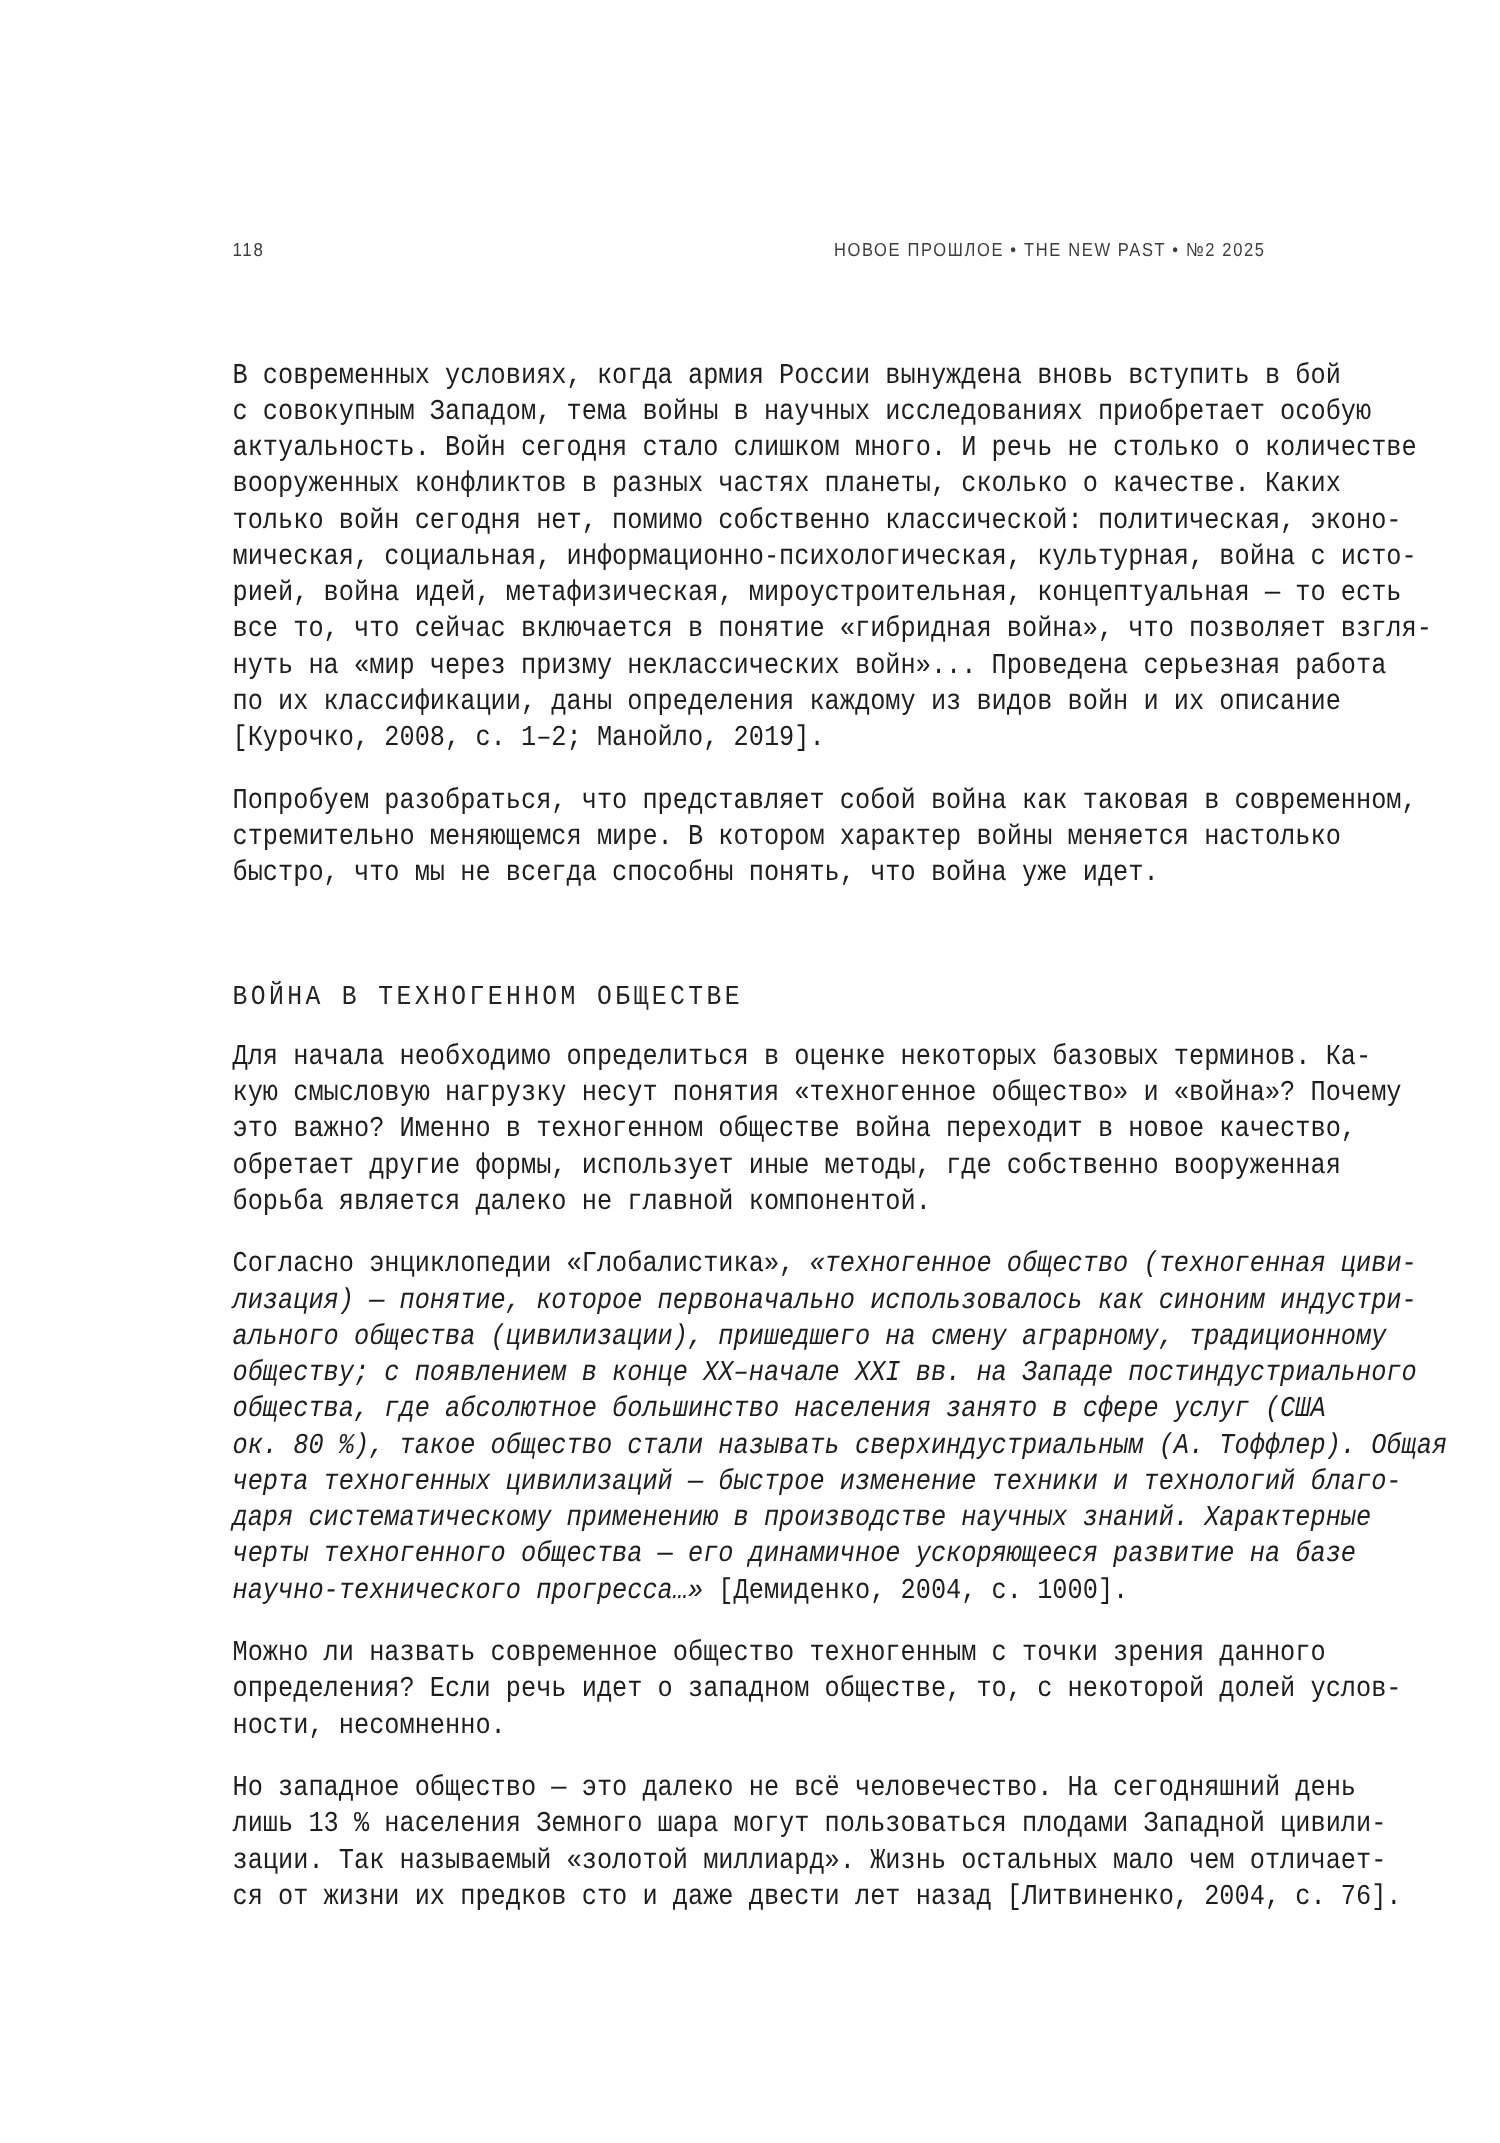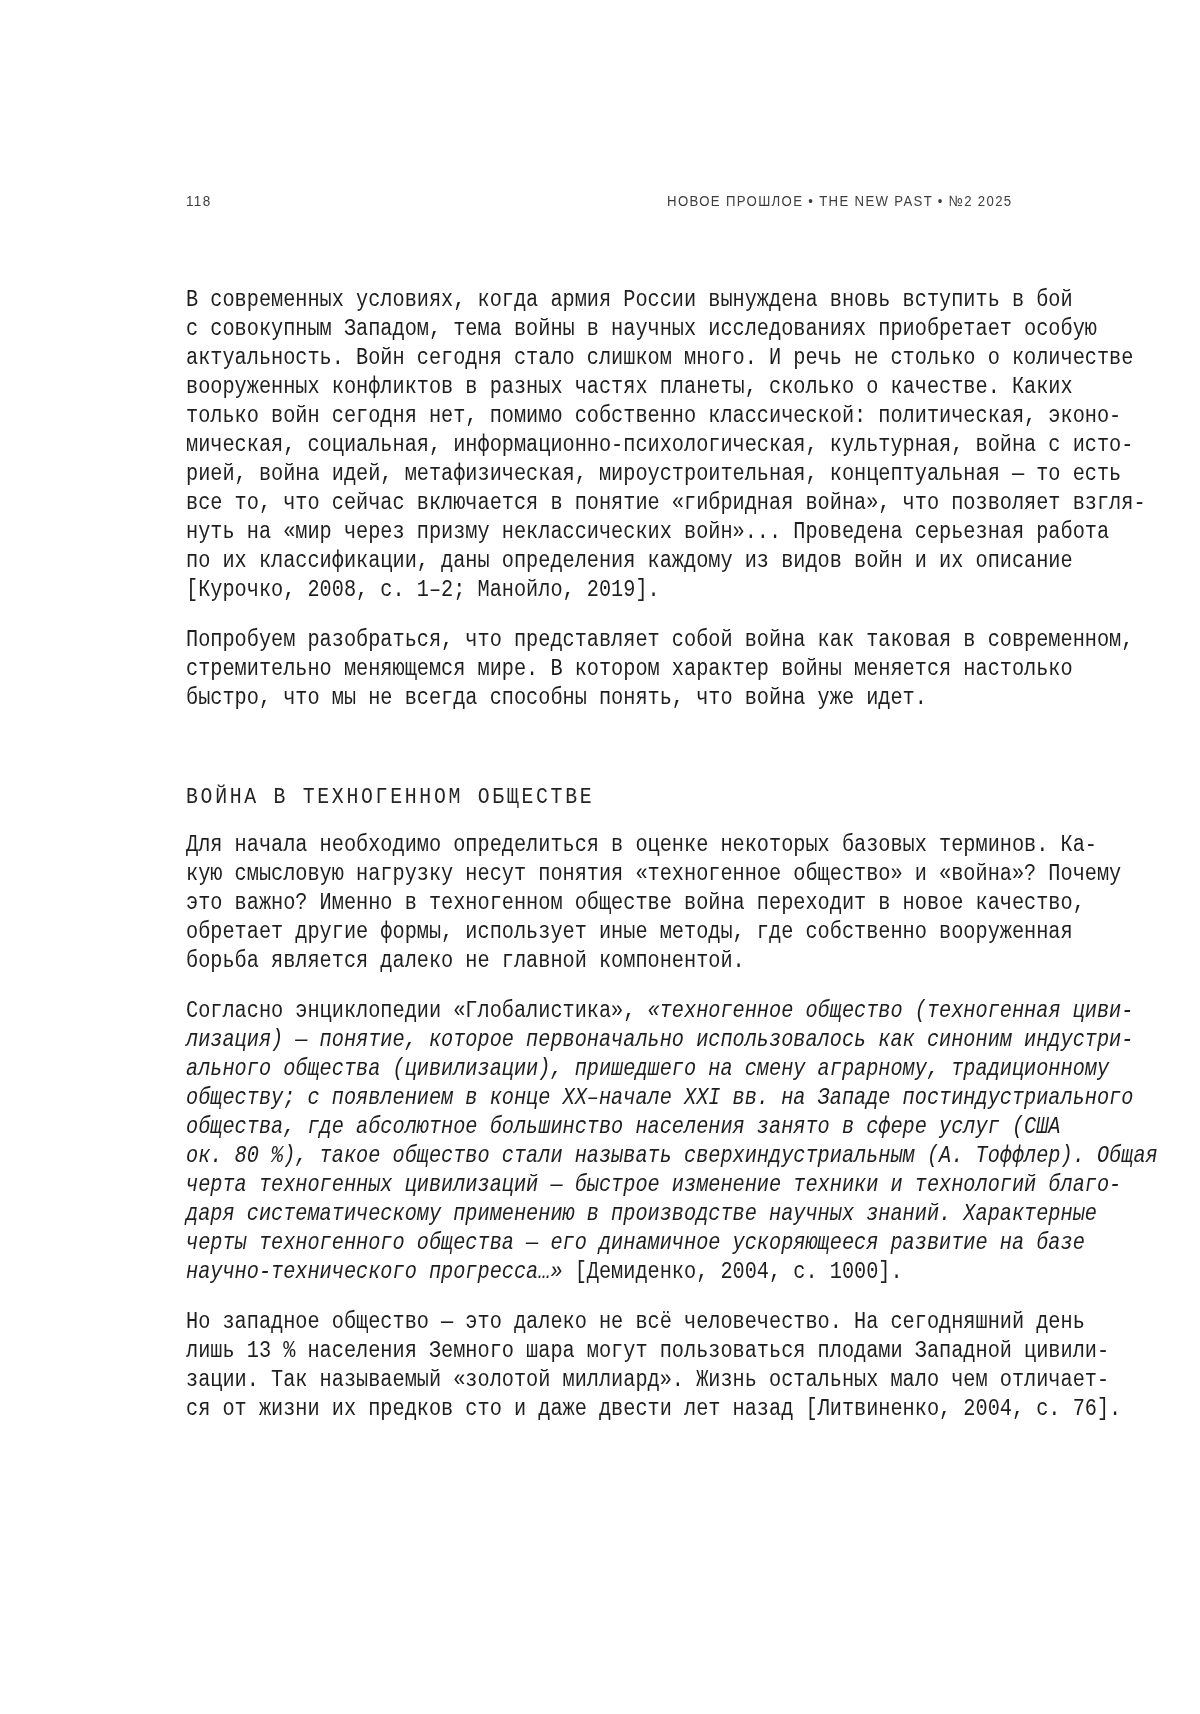--- a/index.html
+++ b/index.html
@@ -116,19 +116,24 @@
         <div class="line"><span class="seg italic">ального общества (цивилизации), пришедшего на смену аграрному, традиционному</span></div>
         <div class="line"><span class="seg italic">обществу; с появлением в конце XX–начале XXI вв. на Западе постиндустриального</span></div>
         <div class="line"><span class="seg italic">общества, где абсолютное большинство населения занято в сфере услуг (США</span></div>
         <div class="line"><span class="seg italic">ок. 80 %), такое общество стали называть сверхиндустриальным (А. Тоффлер). Общая</span></div>
         <div class="line"><span class="seg italic">черта техногенных цивилизаций — быстрое изменение техники и технологий благо-</span></div>
         <div class="line"><span class="seg italic">даря систематическому применению в производстве научных знаний. Характерные</span></div>
         <div class="line"><span class="seg italic">черты техногенного общества — его динамичное ускоряющееся развитие на базе</span></div>
         <div class="line"><span class="seg italic">научно-технического прогресса…» </span><span class="seg">[Демиденко, 2004, с. 1000].</span></div>
       </div>
       <div class="paragraph">
+        <div class="line"><span class="seg">Можно ли назвать современное общество техногенным с точки зрения данного</span></div>
+        <div class="line"><span class="seg">определения? Если речь идет о западном обществе, то, с некоторой долей услов-</span></div>
+        <div class="line"><span class="seg">ности, несомненно.</span></div>
+      </div>
+      <div class="paragraph">
         <div class="line"><span class="seg">Но западное общество — это далеко не всё человечество. На сегодняшний день</span></div>
         <div class="line"><span class="seg">лишь 13 % населения Земного шара могут пользоваться плодами Западной цивили-</span></div>
         <div class="line"><span class="seg">зации. Так называемый «золотой миллиард». Жизнь остальных мало чем отличает-</span></div>
         <div class="line"><span class="seg">ся от жизни их предков сто и даже двести лет назад [Литвиненко, 2004, с. 76].</span></div>
       </div>
     </main>
 </div>
 
 </body></html>

